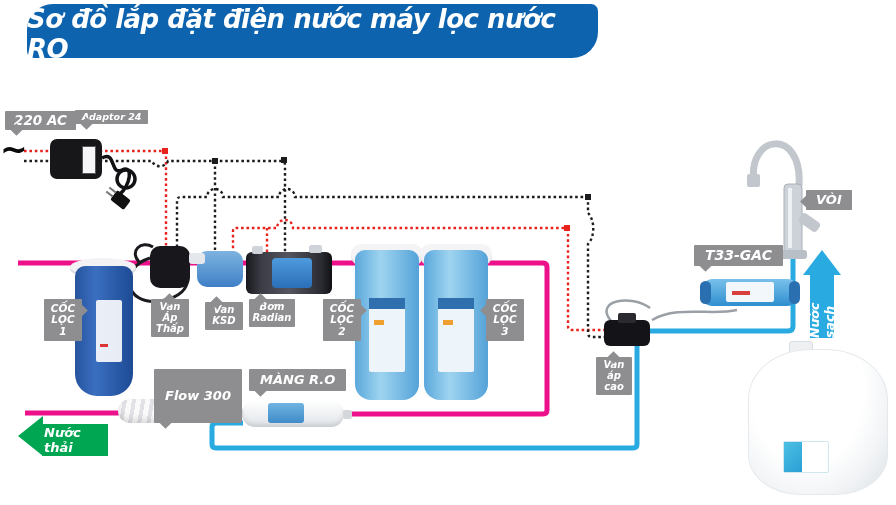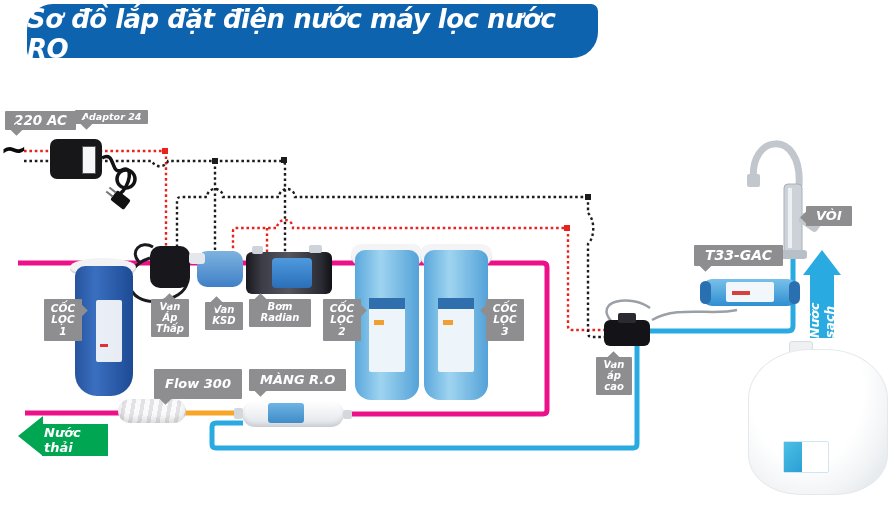--- a/index.html
+++ b/index.html
@@ -201,35 +201,35 @@
   <div class="abs tag tail-bl" style="left:75px;top:110px;font-size:9.5px;padding:2px 7px;">Adaptor 24</div>
 
   <div class="abs tag tail-rt" style="left:44px;top:299px;width:38px;font-size:10.5px;padding:4px 0;">CỐC
 LỌC
 1</div>
   <div class="abs tag tail-tc" style="left:151px;top:299px;width:38px;font-size:10px;padding:3px 0;">Van
 Áp
 Thấp</div>
   <div class="abs tag tail-tl" style="left:205px;top:302px;width:38px;font-size:10px;padding:3px 0;">Van
 KSD</div>
-  <div class="abs tag tail-tl" style="left:249px;top:299px;width:46px;font-size:10px;padding:3px 8px;">Bơm
+  <div class="abs tag tail-tl" style="left:249px;top:299px;width:46px;font-size:10px;padding:3px 0;">Bơm
 Radian</div>
   <div class="abs tag tail-rt" style="left:323px;top:299px;width:38px;font-size:10.5px;padding:4px 0;">CỐC
 LỌC
 2</div>
   <div class="abs tag tail-lt" style="left:486px;top:299px;width:38px;font-size:10.5px;padding:4px 0;">CỐC
 LỌC
 3</div>
-  <div class="abs tag tail-bl" style="left:154px;top:369px;font-size:13px;padding:8px 11px;">Flow 300</div>
+  <div class="abs tag tail-bl" style="left:154px;top:369px;font-size:13px;padding:20px 11px;">Flow 300</div>
   <div class="abs tag tail-bl" style="left:249px;top:369px;font-size:13px;padding:4px 11px;font-style:italic;">MÀNG R.O</div>
   <div class="abs tag tail-tc" style="left:596px;top:357px;width:36px;font-size:10px;padding:3px 0;">Van
 áp
 cao</div>
   <div class="abs tag tail-bl" style="left:694px;top:245px;font-size:14px;padding:3px 11px;">T33-GAC</div>
-  <div class="abs tag tail-lt" style="left:806px;top:206px;font-size:13px;padding:3px 10px;">VÒI</div>
+  <div class="abs tag tail-lt" style="left:806px;top:190px;font-size:13px;padding:3px 10px;">VÒI</div>
 
   <div class="abs arrow arrow-waste">
     <span>Nước thải</span>
   </div>
   <div class="abs arrow arrow-clean">
     <span>Nước sạch</span>
   </div>
 
 </div>
 

